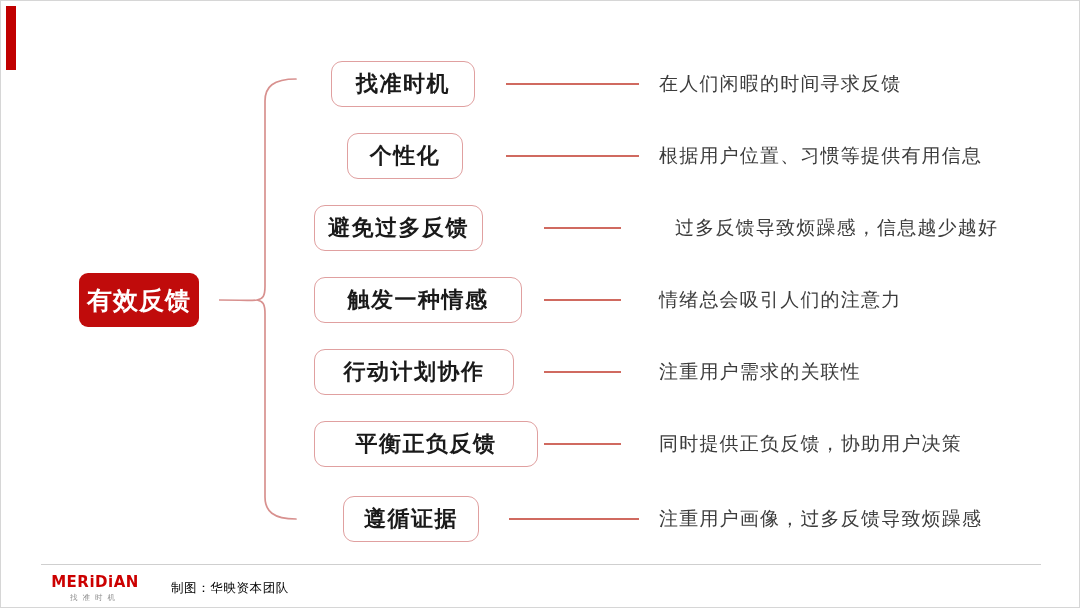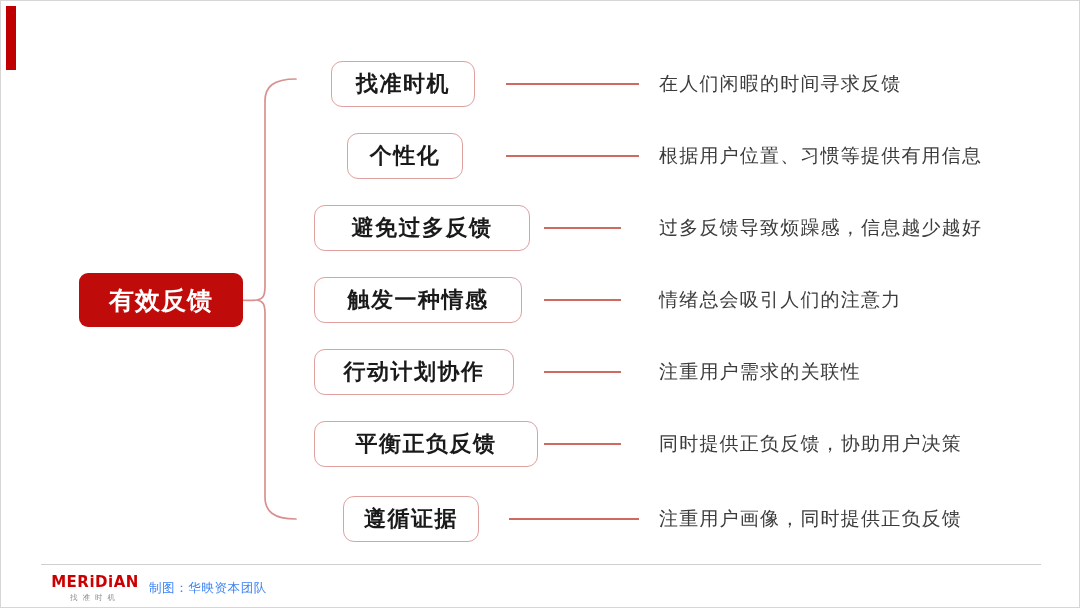--- a/index.html
+++ b/index.html
@@ -28,21 +28,21 @@
     width: 10px;
     height: 64px;
     background: #c00000;
   }
 
   
   .root-node {
     position: absolute;
     left: 78px;
     top: 272px;
-    width: 164px;
+    width: 120px;
     height: 54px;
     background: #c00b0b;
     border-radius: 9px;
     display: flex;
     align-items: center;
     justify-content: center;
     color: #ffffff;
     font-size: 25px;
     font-weight: bold;
     letter-spacing: 1px;
@@ -128,21 +128,22 @@
   }
   .logo-sub {
     color: #8c8c8c;
     font-size: 7.5px;
     letter-spacing: 5px;
     margin-top: 4px;
     line-height: 1;
     font-family: "DejaVu Sans", "Liberation Sans", sans-serif;
   }
   .footer-caption {
-    color: #3b82f6;
+    margin-left: 22px;
+    color: #000000;
     font-size: 12.5px;
     letter-spacing: 0.6px;
     font-family: "DejaVu Serif", "Liberation Serif", serif;
   }
 </style>
 </head>
 <body>
 
 <div id="slide">
 
@@ -178,24 +179,24 @@
         </div>
         <div class="desc-text" style="left: 368px;">在人们闲暇的时间寻求反馈</div>
       </div>
       <div class="branch-row" style="top: 129px;">
         <div class="node-box" style="position: absolute; left: 40px; width: 116px; margin-left: 16px;">
           <span>个性化</span>
         </div>
         <div class="desc-text" style="left: 368px;">根据用户位置、习惯等提供有用信息</div>
       </div>
       <div class="branch-row" style="top: 201px;">
-        <div class="node-box" style="position: absolute; left: 23px; width: 216px;">
+        <div class="node-box" style="position: absolute; left: 23px; width: 169px;">
           <span>避免过多反馈</span>
         </div>
-        <div class="desc-text" style="left: 368px;">过多反馈导致烦躁感，信息越少越好</div>
+        <div class="desc-text" style="left: 384px;">过多反馈导致烦躁感，信息越少越好</div>
       </div>
       <div class="branch-row" style="top: 273px;">
         <div class="node-box" style="position: absolute; left: 23px; width: 208px;">
           <span>触发一种情感</span>
         </div>
         <div class="desc-text" style="left: 368px;">情绪总会吸引人们的注意力</div>
       </div>
       <div class="branch-row" style="top: 345px;">
         <div class="node-box" style="position: absolute; left: 23px; width: 200px;">
           <span>行动计划协作</span>
@@ -205,21 +206,21 @@
       <div class="branch-row" style="top: 417px;">
         <div class="node-box" style="position: absolute; left: 23px; width: 224px;">
           <span>平衡正负反馈</span>
         </div>
         <div class="desc-text" style="left: 368px;">同时提供正负反馈，协助用户决策</div>
       </div>
       <div class="branch-row" style="top: 492px;">
         <div class="node-box" style="position: absolute; left: 52px; width: 136px;">
           <span>遵循证据</span>
         </div>
-        <div class="desc-text" style="left: 368px;">注重用户画像，同时提供正负反馈</div>
+        <div class="desc-text" style="left: 368px;">注重用户画像，过多反馈导致烦躁感</div>
       </div>
     </div>
 
   <div class="footer-divider"></div>
   <div class="footer">
     <div class="logo-block">
       <div class="logo-main">MERiDiAN</div>
       <div class="logo-sub">找准时机</div>
     </div>
     <div class="footer-caption">制图：华映资本团队</div>

